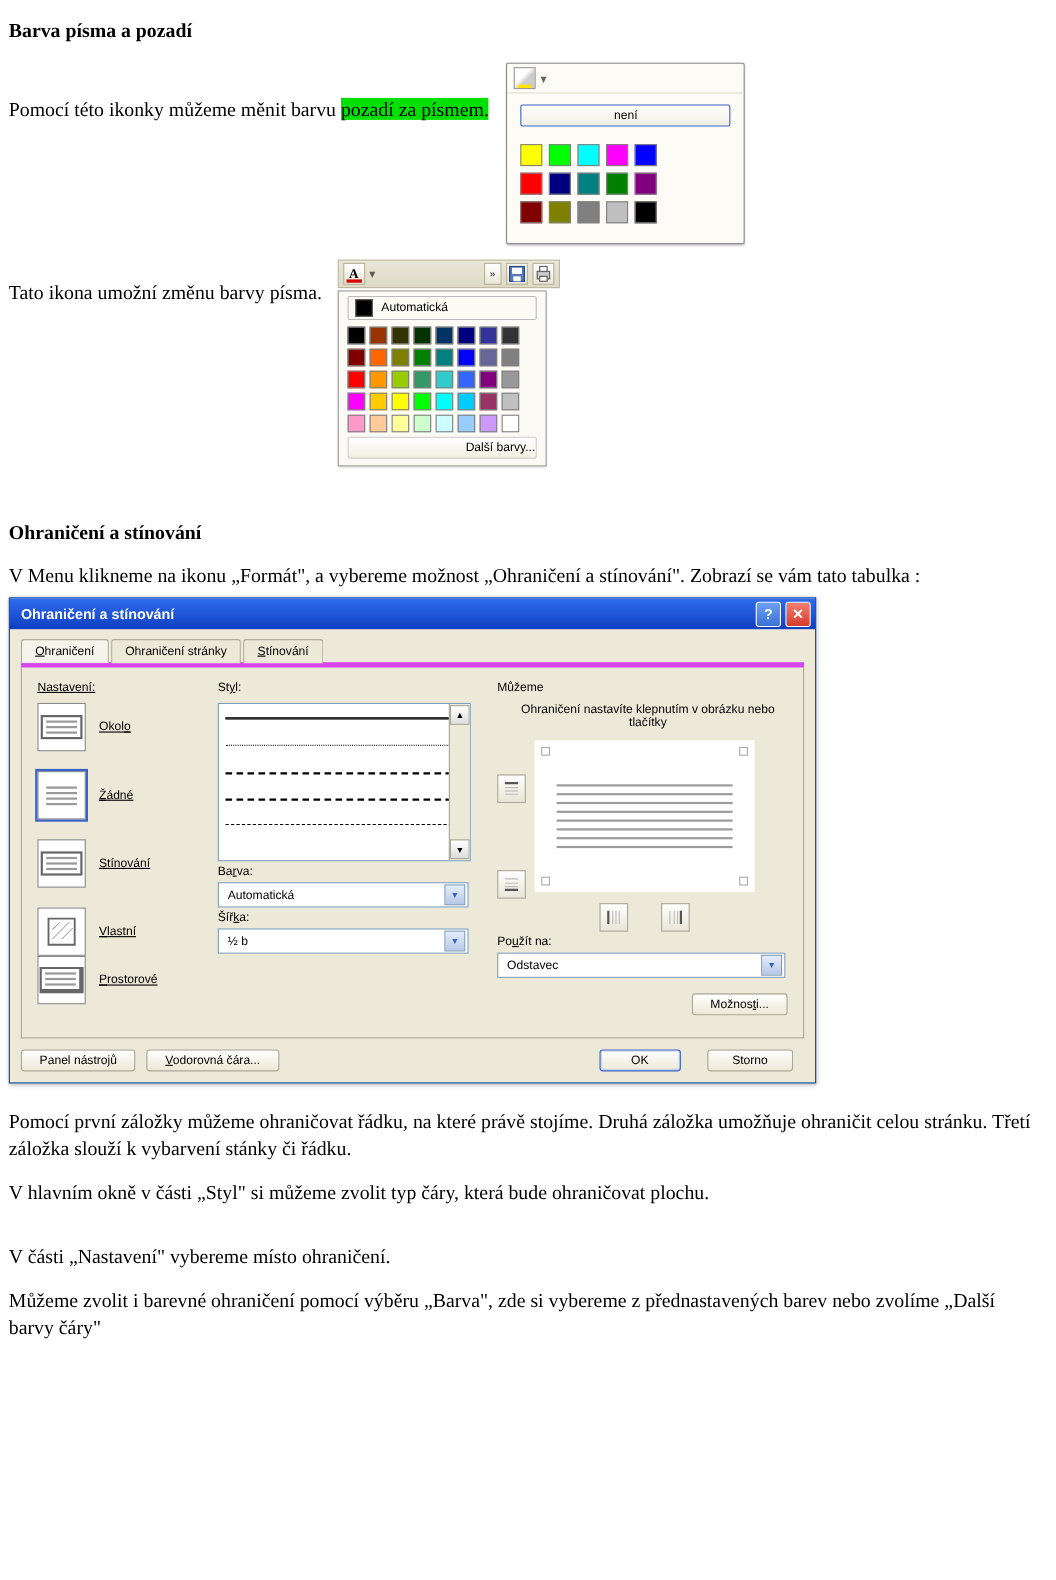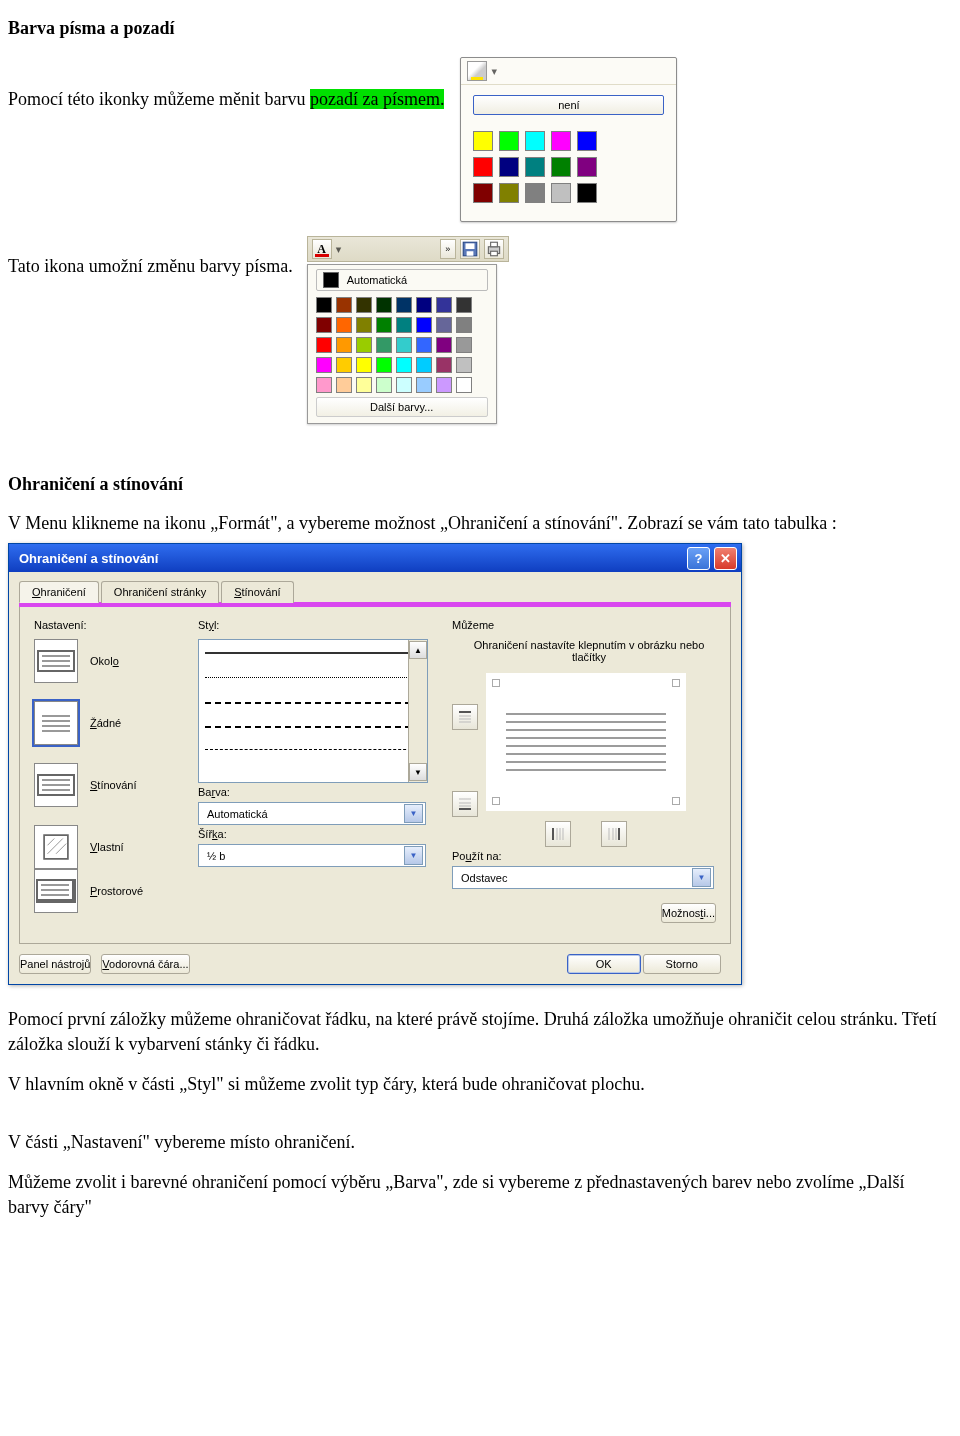--- a/index.html
+++ b/index.html
@@ -48,21 +48,21 @@
   .fc-under{position:absolute;bottom:1px;left:2px;right:2px;height:3px;background:#d80000;}
   .fc-palette{
     width:172px; margin-top:2px; padding:4px 8px 6px;
     background:#fbfaf4; border:1px solid #999;
     box-shadow:0 1px 2px rgba(0,0,0,.2); font-family:Tahoma,sans-serif; font-size:11px;
   }
   .fc-auto{display:flex;align-items:center;gap:8px;border:1px solid #bbb;border-radius:2px;padding:2px 6px;margin-bottom:6px;}
   .fc-sq{width:14px;height:14px;background:#000;border:1px solid #666;}
   .fc-row{display:flex;gap:4px;margin-bottom:4px;}
   .fc-sw{width:14px;height:14px;border:1px solid #808080;}
-  .fc-more{text-align:center;padding:3px 0;border:1px solid #ccc;border-radius:2px;margin-top:2px;background:linear-gradient(#fff,#f2f0e4);}
+  .fc-more{text-align:right;padding:3px 0;border:1px solid #ccc;border-radius:2px;margin-top:2px;background:linear-gradient(#fff,#f2f0e4);}
 
   
   .dlg {
     width:732px; font-family:Tahoma,Arial,sans-serif; font-size:11px; color:#000;
     background:#ece9d8; border:1px solid #0046a6;
     box-shadow:1px 1px 4px rgba(0,0,0,.3);
     margin:6px 0 22px 0;
   }
   .dlg-titlebar{
     height:28px;
@@ -80,21 +80,21 @@
   .tab{padding:4px 12px;border:1px solid #aca899;border-bottom:none;background:#ece9d8;border-top-left-radius:3px;border-top-right-radius:3px;margin-right:2px;position:relative;top:1px;}
   .tab.active{background:#f5f3ea;border-bottom:1px solid #f5f3ea;}
   .tab-accel{text-decoration:underline;}
 
   .dlg-inner{
     border:1px solid #aca899;border-top:none;
     background:#ece9d8; padding:12px 14px 12px;
     display:flex; gap:14px;
   }
   .col{display:flex;flex-direction:column;}
-  .col-nast{width:150px;}
+  .col-nast{width:150px;text-decoration:underline;}
   .col-styl{width:240px;}
   .col-nahled{flex:1;}
   .group-label{margin-bottom:8px;}
 
   .nast-item{display:flex;align-items:center;gap:12px;margin-bottom:18px;}
   .nast-ico{width:42px;height:42px;border:1px solid #888;background:#fff;display:flex;align-items:center;justify-content:center;position:relative;}
   .nast-ico.sel{outline:2px solid #3a62c6;}
   .nast-lines{display:flex;flex-direction:column;gap:3px;width:28px;}
   .nast-line{height:2px;background:#999;}
 
@@ -128,21 +128,21 @@
   .t-tl{top:6px;left:6px;} .t-tr{top:6px;right:6px;}
   .t-bl{bottom:6px;left:6px;} .t-br{bottom:6px;right:6px;}
 
   .nahled-layout{display:flex;gap:8px;}
   .nahled-left{display:flex;flex-direction:column;justify-content:space-around;}
   .nahled-bottom{display:flex;justify-content:center;gap:30px;margin-top:6px;}
 
   .dlg-footer{
     display:flex;gap:10px;padding:10px 10px 0 0;justify-content:flex-end;align-items:center;
   }
-  .btn{padding:3px 0;border:1px solid #aca899;background:linear-gradient(#fff,#ece9d8);border-radius:3px;}
+  .btn{padding:3px 16px;border:1px solid #aca899;background:linear-gradient(#fff,#ece9d8);border-radius:3px;}
   .btn.primary{border:1px solid #3a62c6;box-shadow:0 0 0 1px #b6c8e8 inset;}
   .flexrow{display:flex;align-items:flex-start;gap:8px;}
 </style>
 </head>
 <body>
 
 <p class="section-title">Barva písma a pozadí</p>
 
 <div class="flexrow">
   <p class="para" style="margin-top:30px">
@@ -474,21 +474,21 @@
           <div class="btn"><span>Možnos</span><span class="tab-accel">t</span><span>i...</span></div>
         </div>
       </div>
     </div>
 
     <div class="dlg-footer" style="justify-content:space-between">
       <div style="display:flex;gap:10px">
         <div class="btn">Panel nástrojů</div>
         <div class="btn"><span class="tab-accel">V</span><span>odorovná čára...</span></div>
       </div>
-      <div style="display:flex;gap:2px">
+      <div style="display:flex;gap:24px">
         <div class="btn primary" style="padding:3px 28px">OK</div>
         <div class="btn" style="padding:3px 22px">Storno</div>
       </div>
     </div>
   </div>
 </div>
 
 <p class="para">Pomocí první záložky můžeme ohraničovat řádku, na které právě stojíme. Druhá záložka umožňuje ohraničit celou stránku. Třetí záložka slouží k vybarvení stánky či řádku.</p>
 <p class="para">V hlavním okně v části „Styl" si můžeme zvolit typ čáry, která bude ohraničovat plochu.</p>
 <div style="height:10px"></div>

